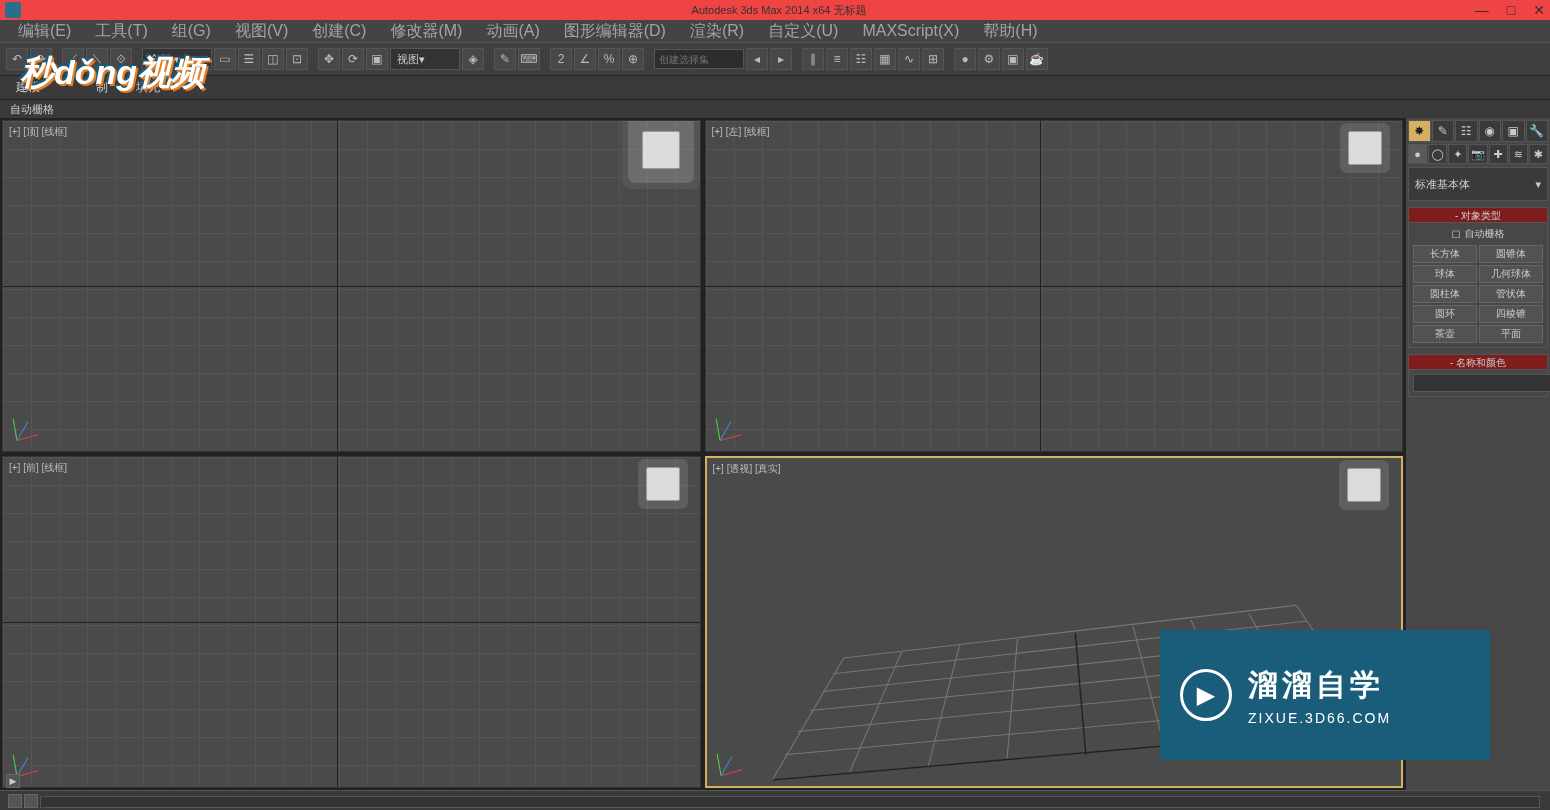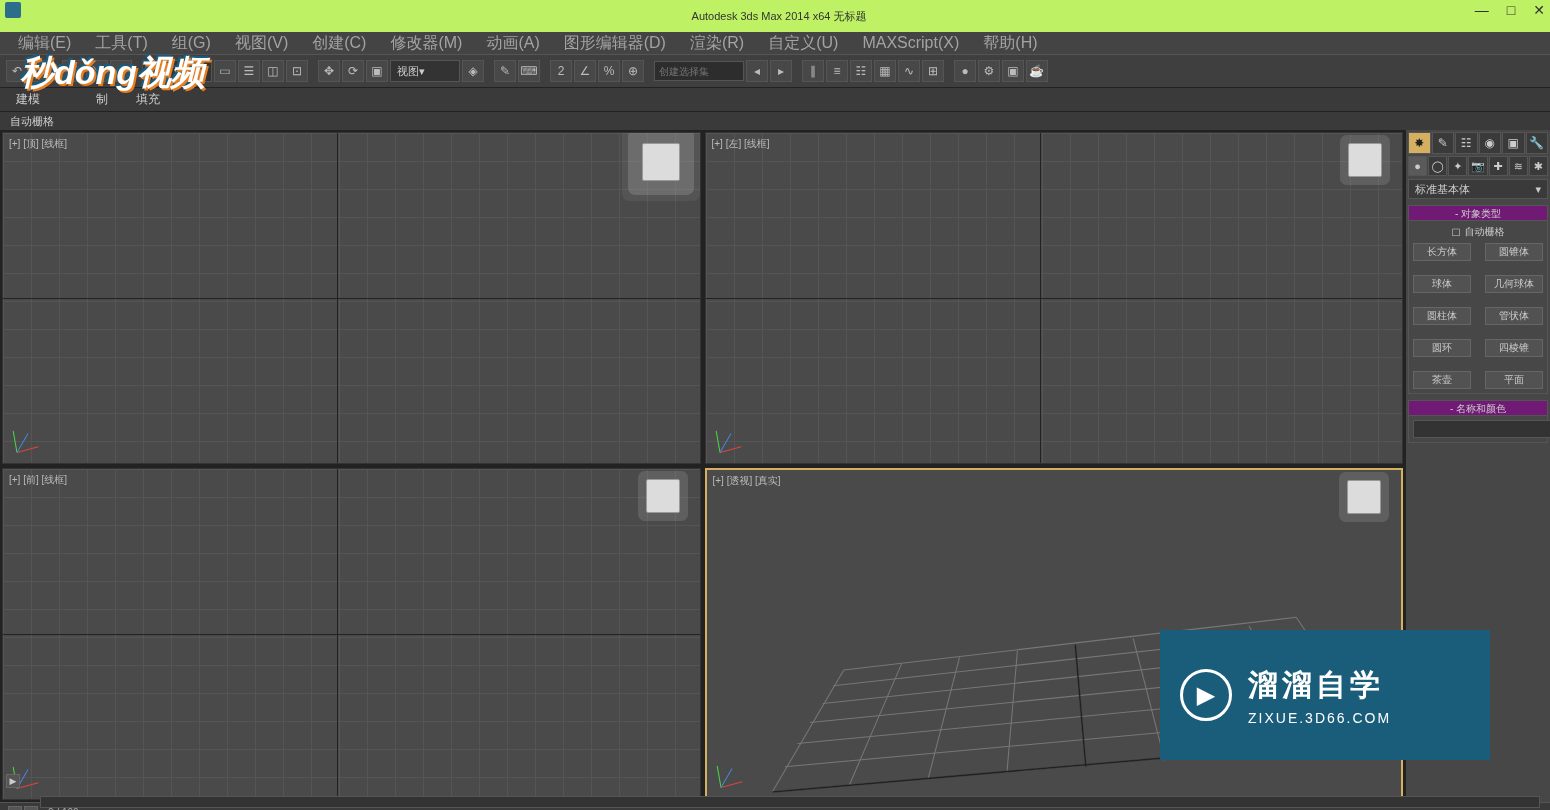--- a/index.html
+++ b/index.html
@@ -1,17 +1,17 @@
 <!DOCTYPE html>
 <html><head>
 <meta charset="utf-8">
 <style>
 * { margin: 0; padding: 0; box-sizing: border-box; user-select: none; }
 body { font-family: "Microsoft YaHei", sans-serif; font-size: 11px; background: #3a3a3a; color: #ccc; width: 1550px; height: 810px; overflow: hidden; position: relative; }
-.titlebar { height: 32px; background: #bef264; color: #333; display: flex; align-items: center; justify-content: center; position: relative; padding-left: 8px; }
+.titlebar { height: 20px; background: #ef4444; color: #333; display: flex; align-items: center; justify-content: center; position: relative; padding-left: 8px; }
 .titlebar .title { font-size: 11px; }
 .win-controls { position: absolute; right: 5px; top: 2px; display: flex; gap: 18px; color: #333; font-size: 14px; }
 .win-controls span { cursor: pointer; }
 .app-logo { position: absolute; left: 5px; top: 2px; width: 16px; height: 16px; background: #2a6e8c; border-radius: 2px; }
 .menubar { height: 22px; background: #444; display: flex; align-items: center; padding: 0 8px; gap: 4px; }
 .menubar .mitem { padding: 2px 10px; font-size: 16px; color: #a3a3a3; cursor: pointer; }
 .toolbar { height: 34px; background: #3f3f3f; border-top: 1px solid #555; border-bottom: 1px solid #222; display: flex; align-items: center; padding: 0 6px; gap: 2px; }
 .tbtn { width: 22px; height: 22px; background: #484848; border: 1px solid #555; display: flex; align-items: center; justify-content: center; color: #bbb; font-size: 12px; cursor: pointer; }
 .tsep { width: 6px; }
 .tdrop { height: 22px; min-width: 70px; background: #333; border: 1px solid #555; color: #ccc; font-size: 11px; padding: 0 6px; display: flex; align-items: center; cursor: pointer; }
@@ -39,24 +39,24 @@
 .ax.green { background: #4d4; transform: rotate(-100deg); }
 .ax.blue { background: #48d; transform: rotate(-60deg); }
 .persp-grid { position: absolute; inset: 0; }
 .cmdpanel { width: 145px; background: #474747; border-left: 1px solid #222; display: flex; flex-direction: column; padding: 2px; }
 .cmd-tabs { display: flex; gap: 1px; }
 .cmd-tab { flex: 1; height: 22px; background: #3a3a3a; border: 1px solid #555; display: flex; align-items: center; justify-content: center; font-size: 12px; cursor: pointer; }
 .cmd-tab.active { background: #d4b060; color: #222; }
 .cmd-cats { display: flex; gap: 1px; margin-top: 2px; }
 .cmd-cat { flex: 1; height: 20px; background: #3a3a3a; border: 1px solid #555; display: flex; align-items: center; justify-content: center; font-size: 11px; cursor: pointer; }
 .cmd-cat.active { background: #5a5a5a; }
-.cmd-drop { height: 20px; background: #3a3a3a; border: 1px solid #555; margin-top: 3px; font-size: 11px; padding: 2px 6px; display: flex; justify-content: space-between; align-items: center; cursor: pointer; }
-.rollout-title { height: 16px; background: #701a75; border: 1px solid #555; text-align: center; font-size: 10px; margin-top: 6px; padding: 1px; }
+.cmd-drop { height: 20px; background: #3a3a3a; border: 1px solid #555; margin-top: 3px; font-size: 11px; padding: 16px 6px; display: flex; justify-content: space-between; align-items: center; cursor: pointer; }
+.rollout-title { height: 16px; background: #7f1d1d; border: 1px solid #555; text-align: center; font-size: 10px; margin-top: 6px; padding: 1px; }
 .rollout-body { border: 1px solid #555; border-top: none; padding: 4px; display: flex; flex-direction: column; gap: 2px; }
-.obj-grid { display: grid; grid-template-columns: 1fr 1fr; gap: 14px; }
+.obj-grid { display: grid; grid-template-columns: 1fr 1fr; gap: 2px; }
 .obj-btn { height: 18px; background: #525252; border: 1px solid #666; font-size: 10px; display: flex; align-items: center; justify-content: center; cursor: pointer; }
 .autogrid { font-size: 10px; display: flex; align-items: center; gap: 4px; justify-content: center; margin-bottom: 2px; }
 .name-row { display: flex; gap: 2px; align-items: center; }
 .name-input { flex: 1; height: 18px; background: #333; border: 1px solid #555; }
 .statusbar { height: 20px; background: #3a3a3a; border-top: 1px solid #555; display: flex; align-items: center; padding: 0 8px; font-size: 10px; color: #aaa; gap: 10px; }
 .tl-icons { display: flex; gap: 2px; }
 .tl-icon { width: 14px; height: 14px; background: #555; border: 1px solid #666; }
 .watermark1 { position: absolute; top: 50px; left: 20px; font-size: 34px; font-weight: bold; color: #fff; text-shadow: 2px 2px 0 #e67e22, -2px -2px 0 #1a5a7a; z-index: 20; font-style: italic; }
 .watermark2 { position: absolute; bottom: 50px; right: 60px; width: 330px; height: 130px; background: #1a5d7a; display: flex; align-items: center; gap: 16px; padding: 20px; z-index: 20; }
 .wm2-icon { width: 52px; height: 52px; border: 3px solid #fff; border-radius: 50%; display: flex; align-items: center; justify-content: center; color: #fff; font-size: 24px; }

